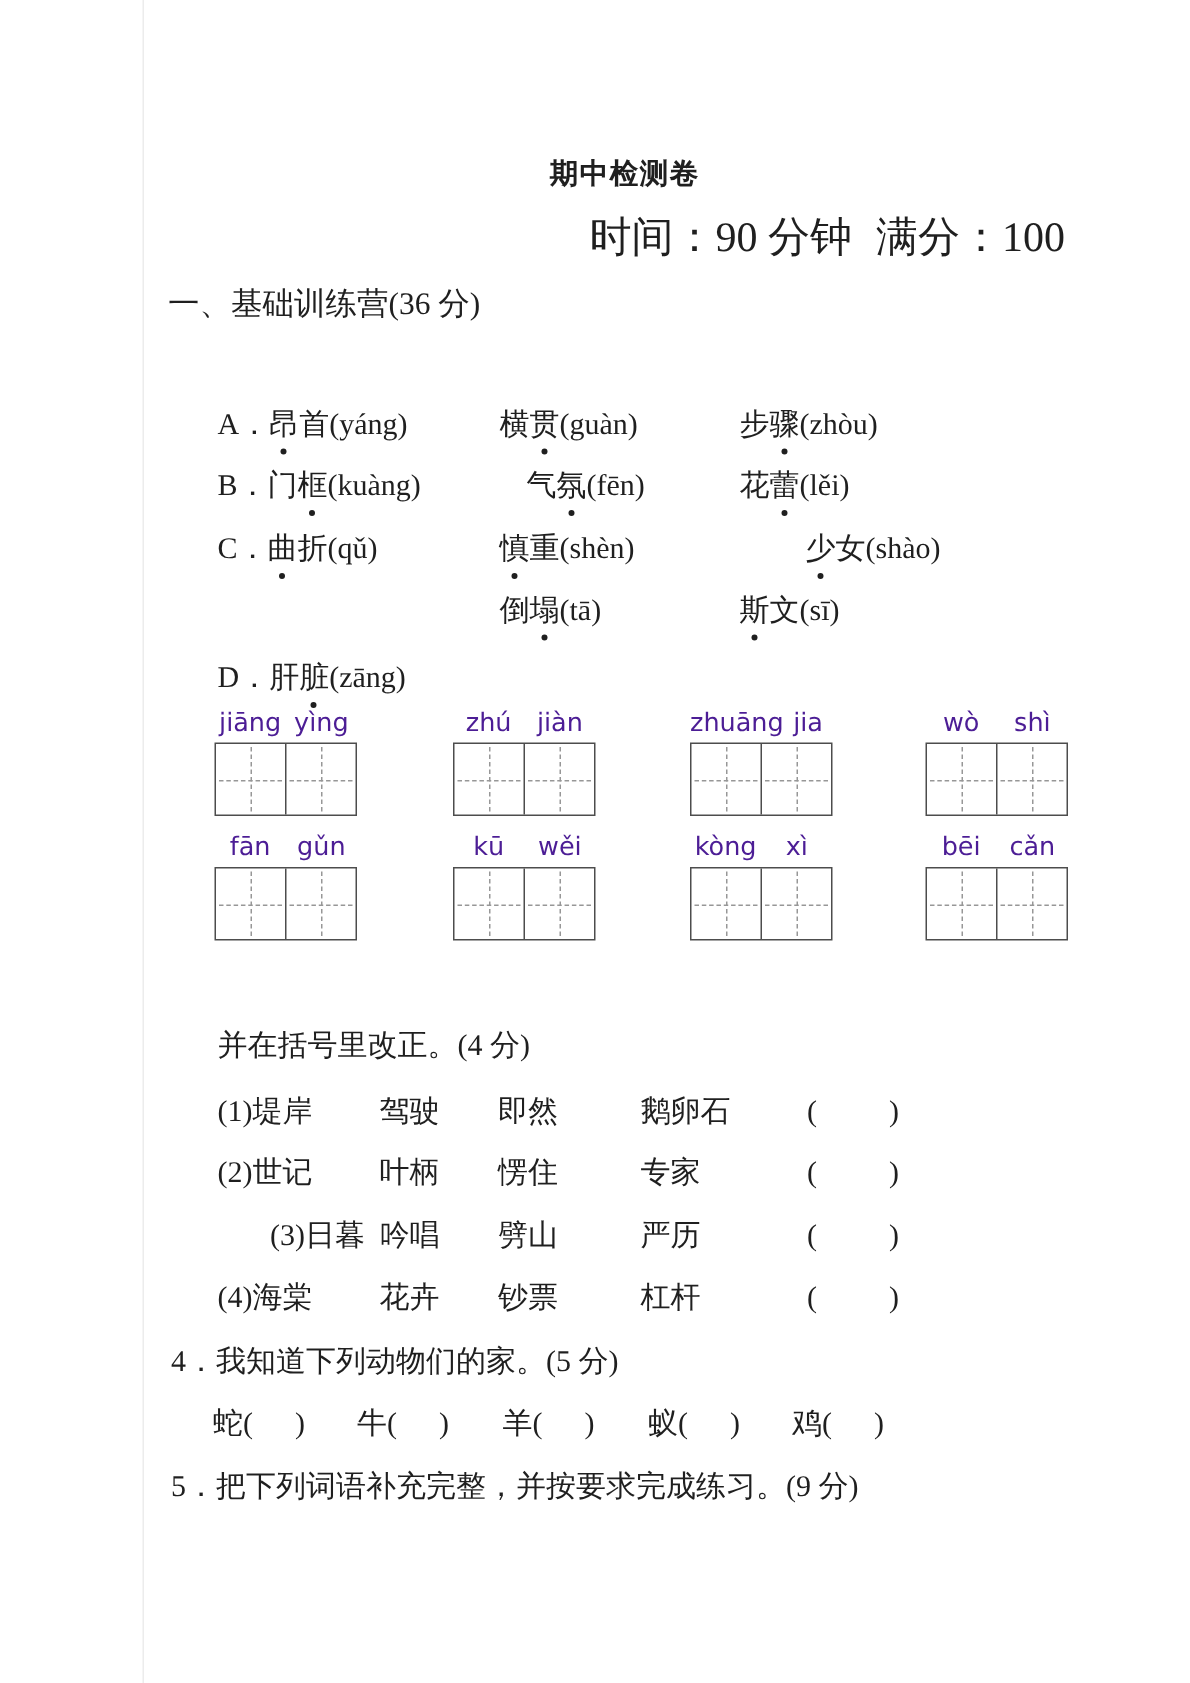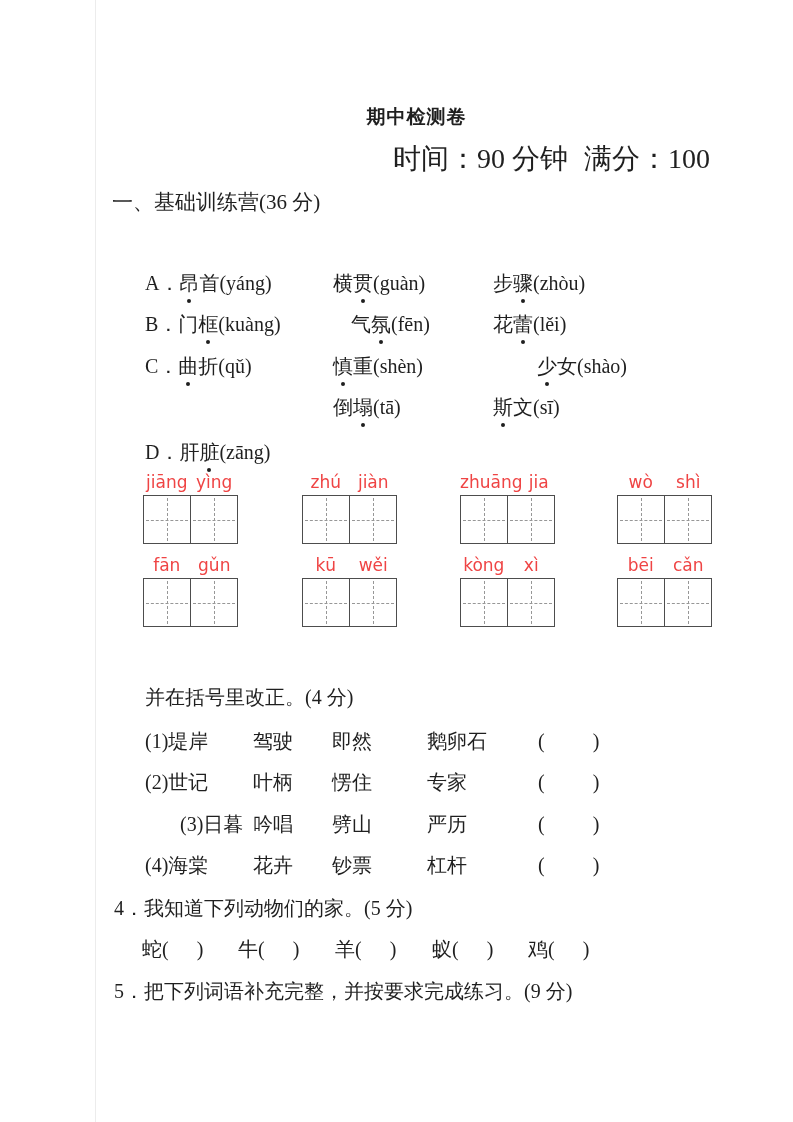--- a/index.html
+++ b/index.html
@@ -25,21 +25,21 @@
   .gap{display:inline-block;height:1px;vertical-align:middle;}
   
   .opt-wrap{top:270px;left:145px;width:620px;height:170px;}
   .opt-row{position:absolute;left:0;font-size:20px;line-height:27px;white-space:nowrap;}
   .opt-item{position:absolute;top:0;white-space:nowrap;}
   .dotc{position:relative;display:inline-block;}
   .dotc::after{content:"";position:absolute;left:50%;transform:translateX(-50%);
                bottom:-6px;width:4px;height:4px;border-radius:50%;background:#1f1f1f;}
   
   .py-label{position:absolute;width:95px;display:flex;line-height:20px;
-            font-family:"DejaVu Sans","Liberation Sans",sans-serif;font-size:17px;color:#ef4444;}
+            font-family:"DejaVu Sans","Liberation Sans",sans-serif;font-size:17px;color:#4c1d95;}
   .py-label span{flex:1;text-align:center;}
   .py-box{position:absolute;width:95px;height:49px;border:1.5px solid #4d4d4d;
           box-sizing:border-box;display:flex;background:#fff;}
   .py-cell{flex:1;position:relative;}
   .py-cell + .py-cell{border-left:1.5px solid #4d4d4d;}
   .py-cell::before{content:"";position:absolute;left:50%;top:2px;bottom:2px;border-left:1px dashed #979797;}
   .py-cell::after{content:"";position:absolute;top:50%;left:2px;right:2px;border-top:1px dashed #979797;}
   
   .q3-rows{top:728px;left:145px;width:620px;height:170px;}
   .w-row{position:absolute;left:0;font-size:20px;line-height:27px;white-space:nowrap;}

